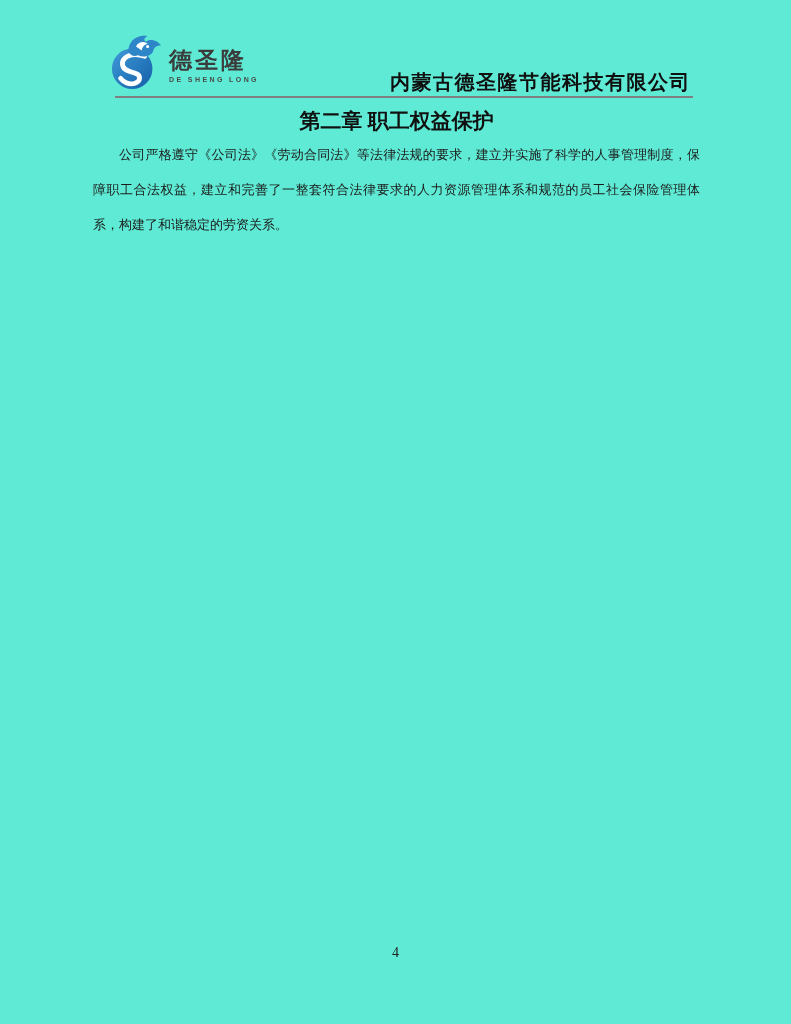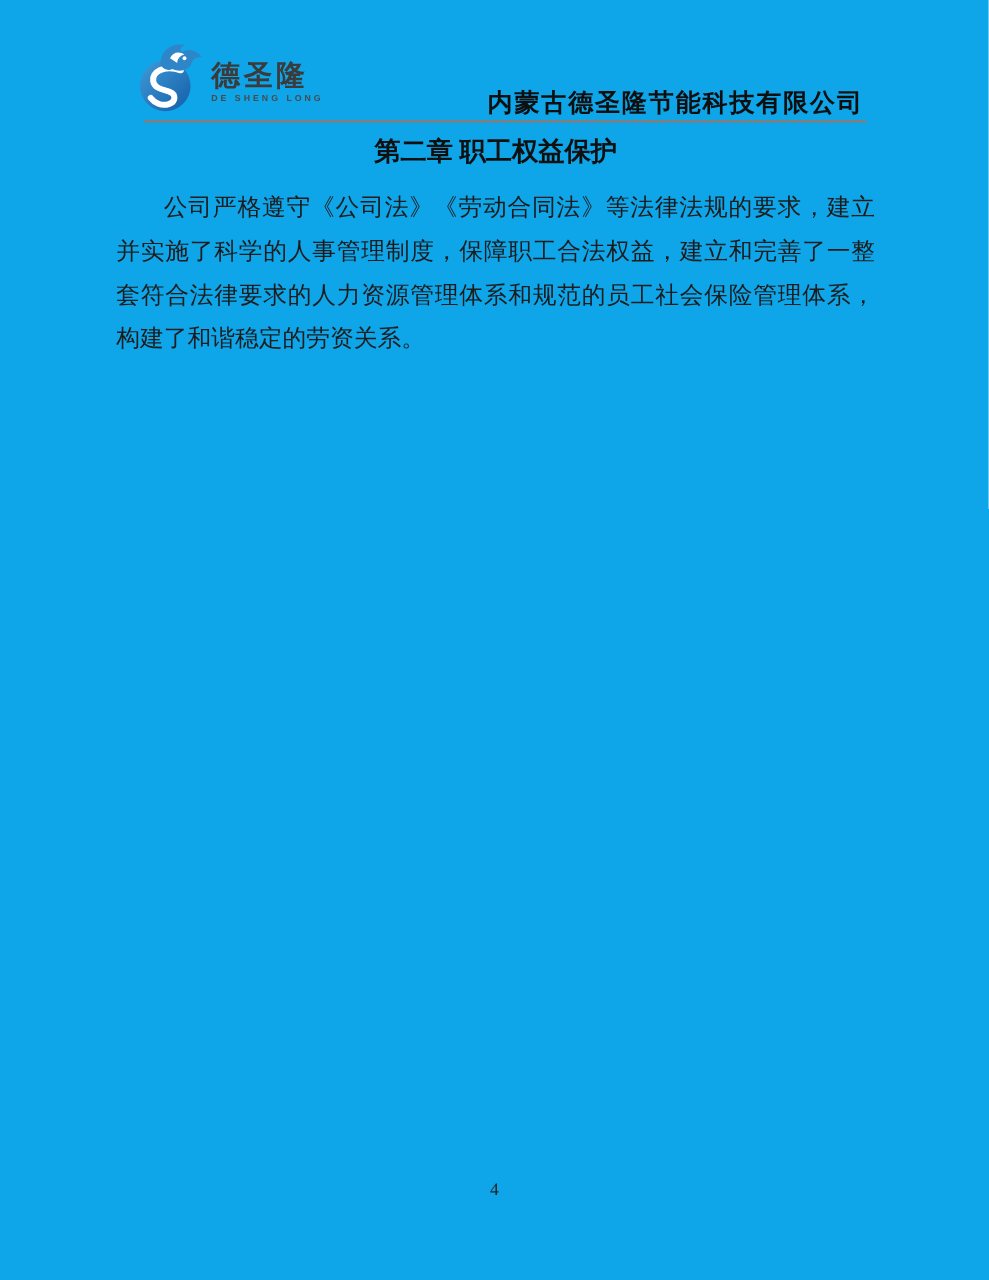--- a/index.html
+++ b/index.html
@@ -10,21 +10,21 @@
   body {
     width: 791px;
     height: 1024px;
     position: relative;
     font-family: "Liberation Serif", serif;
     overflow: hidden;
   }
   .page {
     position: absolute;
     inset: 0;
-    background: #0ea5e9;
+    background: #5eead4;
   }
   
   .logo {
     position: absolute;
     left: 110px;
     top: 33px;
     display: flex;
     align-items: center;
     gap: 5px;
   }
@@ -70,30 +70,30 @@
     height: 2px;
   }
   
   .content {
     position: absolute;
     left: 93px;
     top: 106px;
     width: 607px;
   }
   .doc-title {
-    margin: 0 0 13px 0;
+    margin: 0 0 1px 0;
     text-align: center;
     font-size: 21px;
     line-height: 30px;
     font-weight: bold;
     color: #101010;
   }
   .para {
     margin: 0;
-    font-size: 19px;
+    font-size: 13px;
     line-height: 35px;
     color: #1c1c1c;
     text-align: justify;
     text-indent: 2em;
   }
   
   .page-number {
     position: absolute;
     bottom: 63px;
     left: 0;

